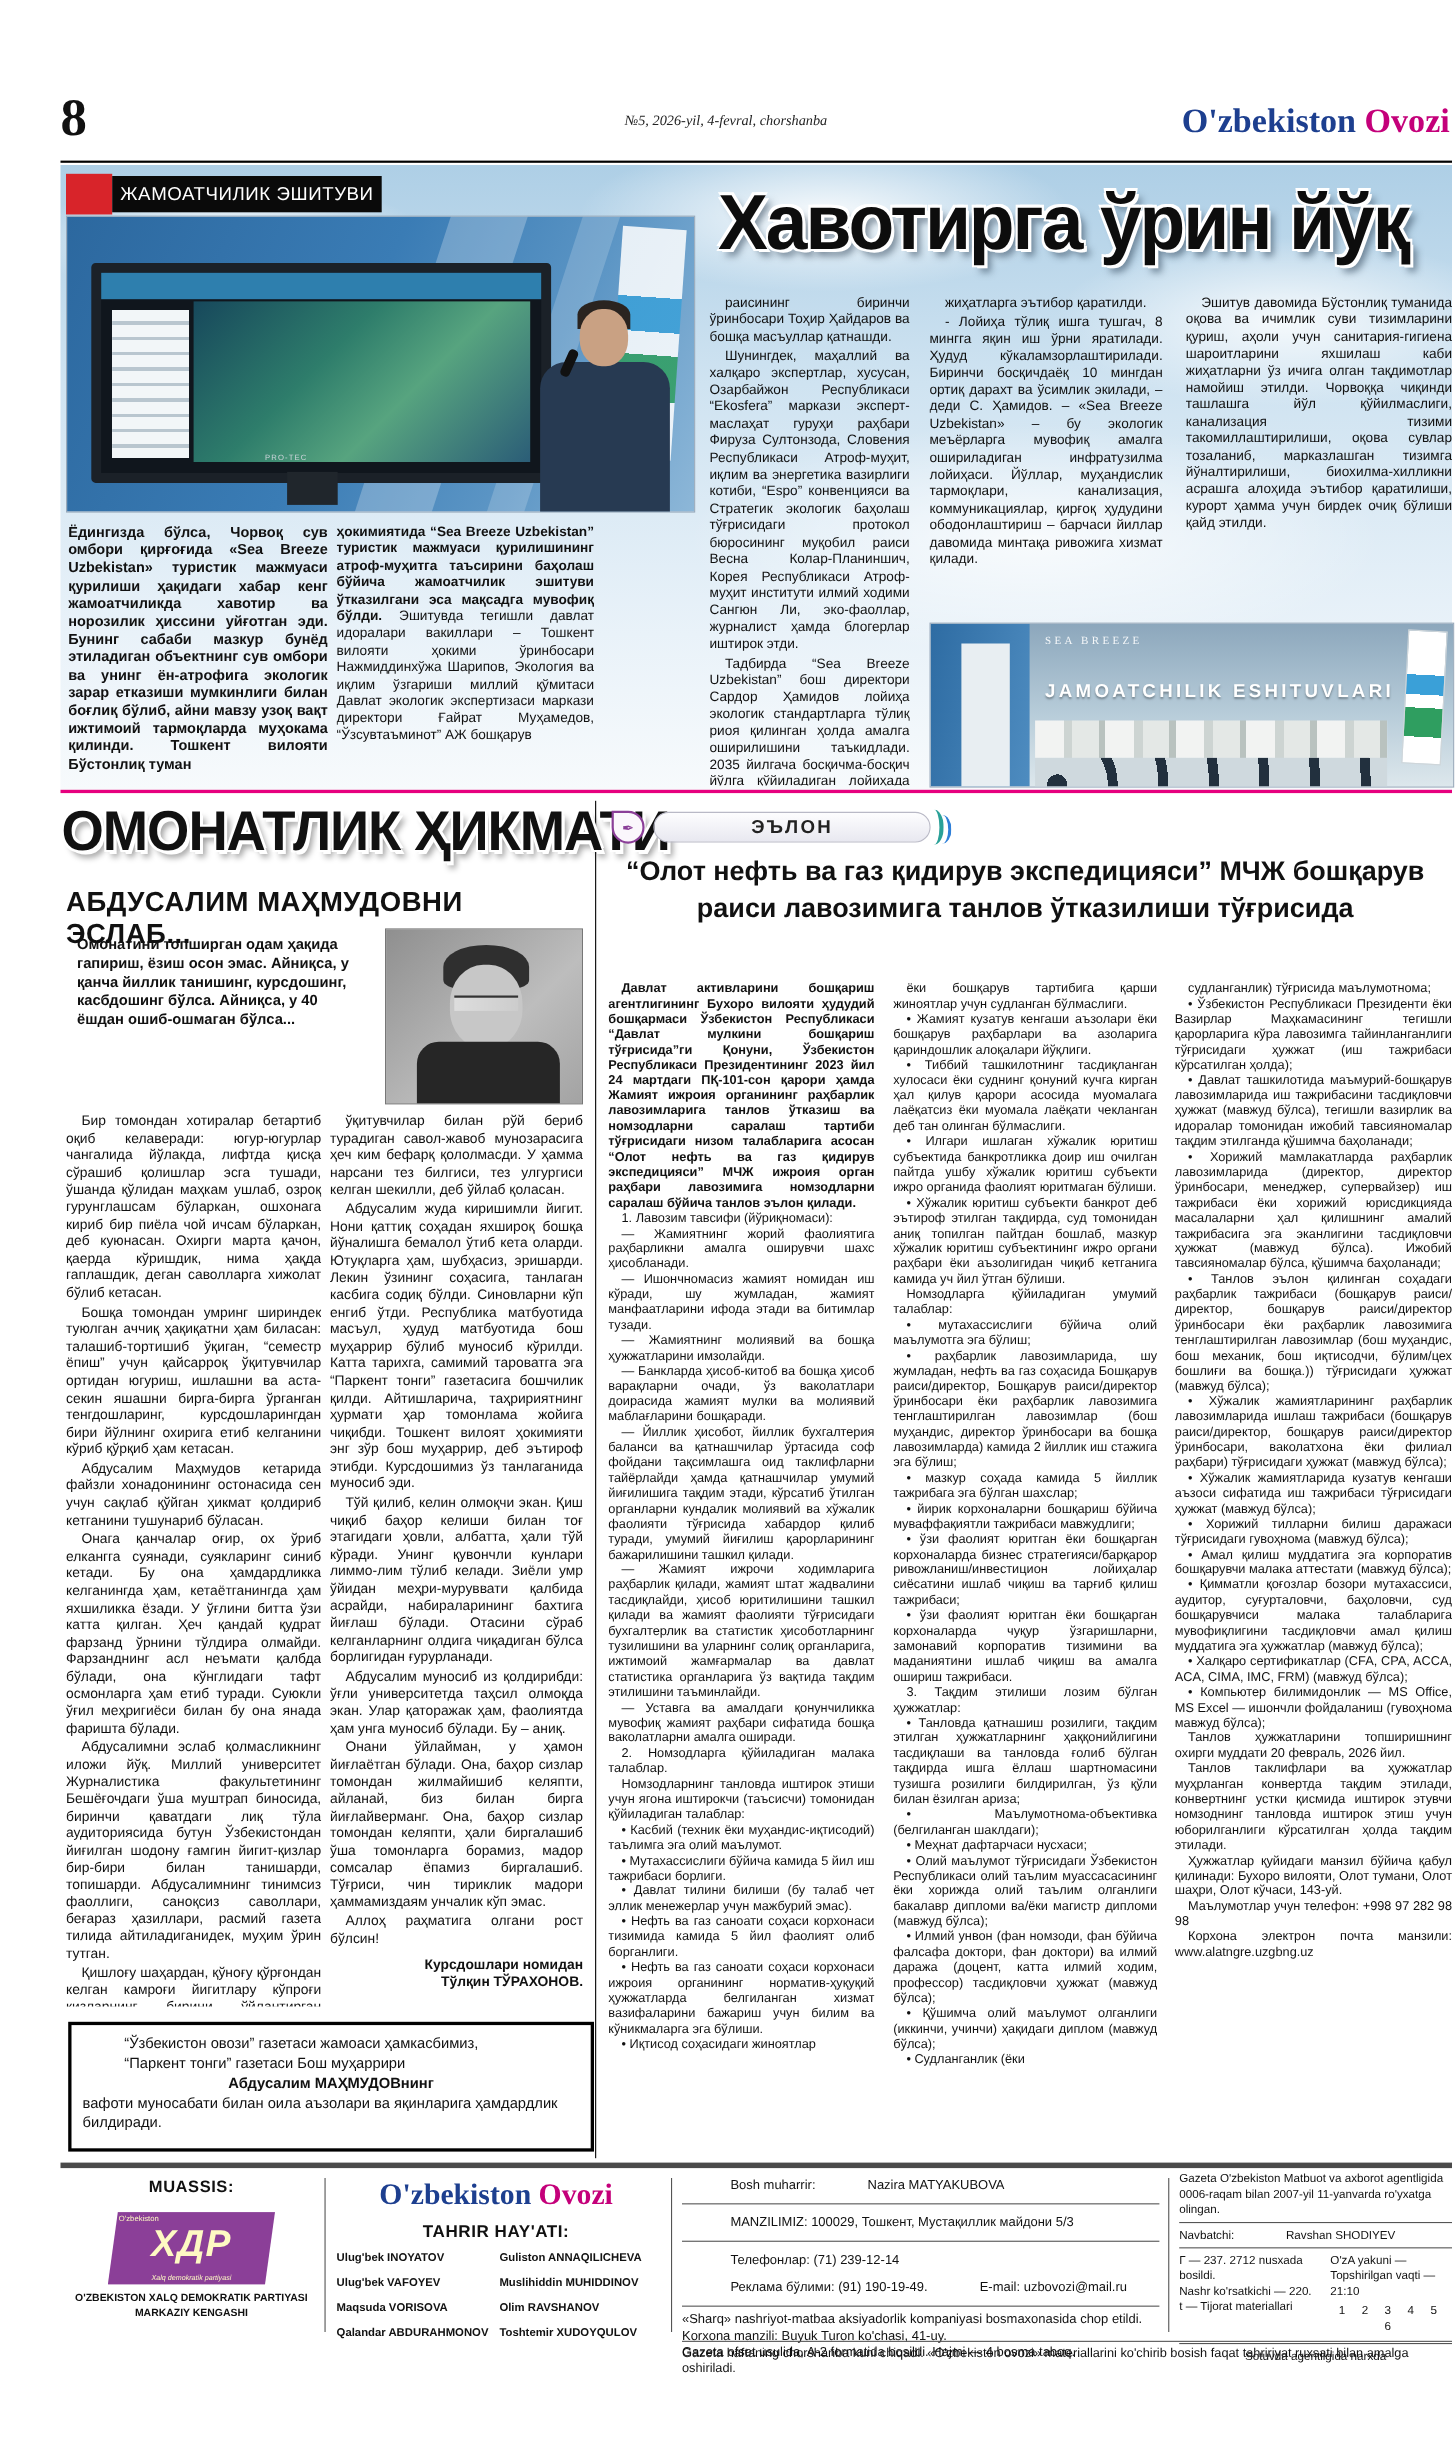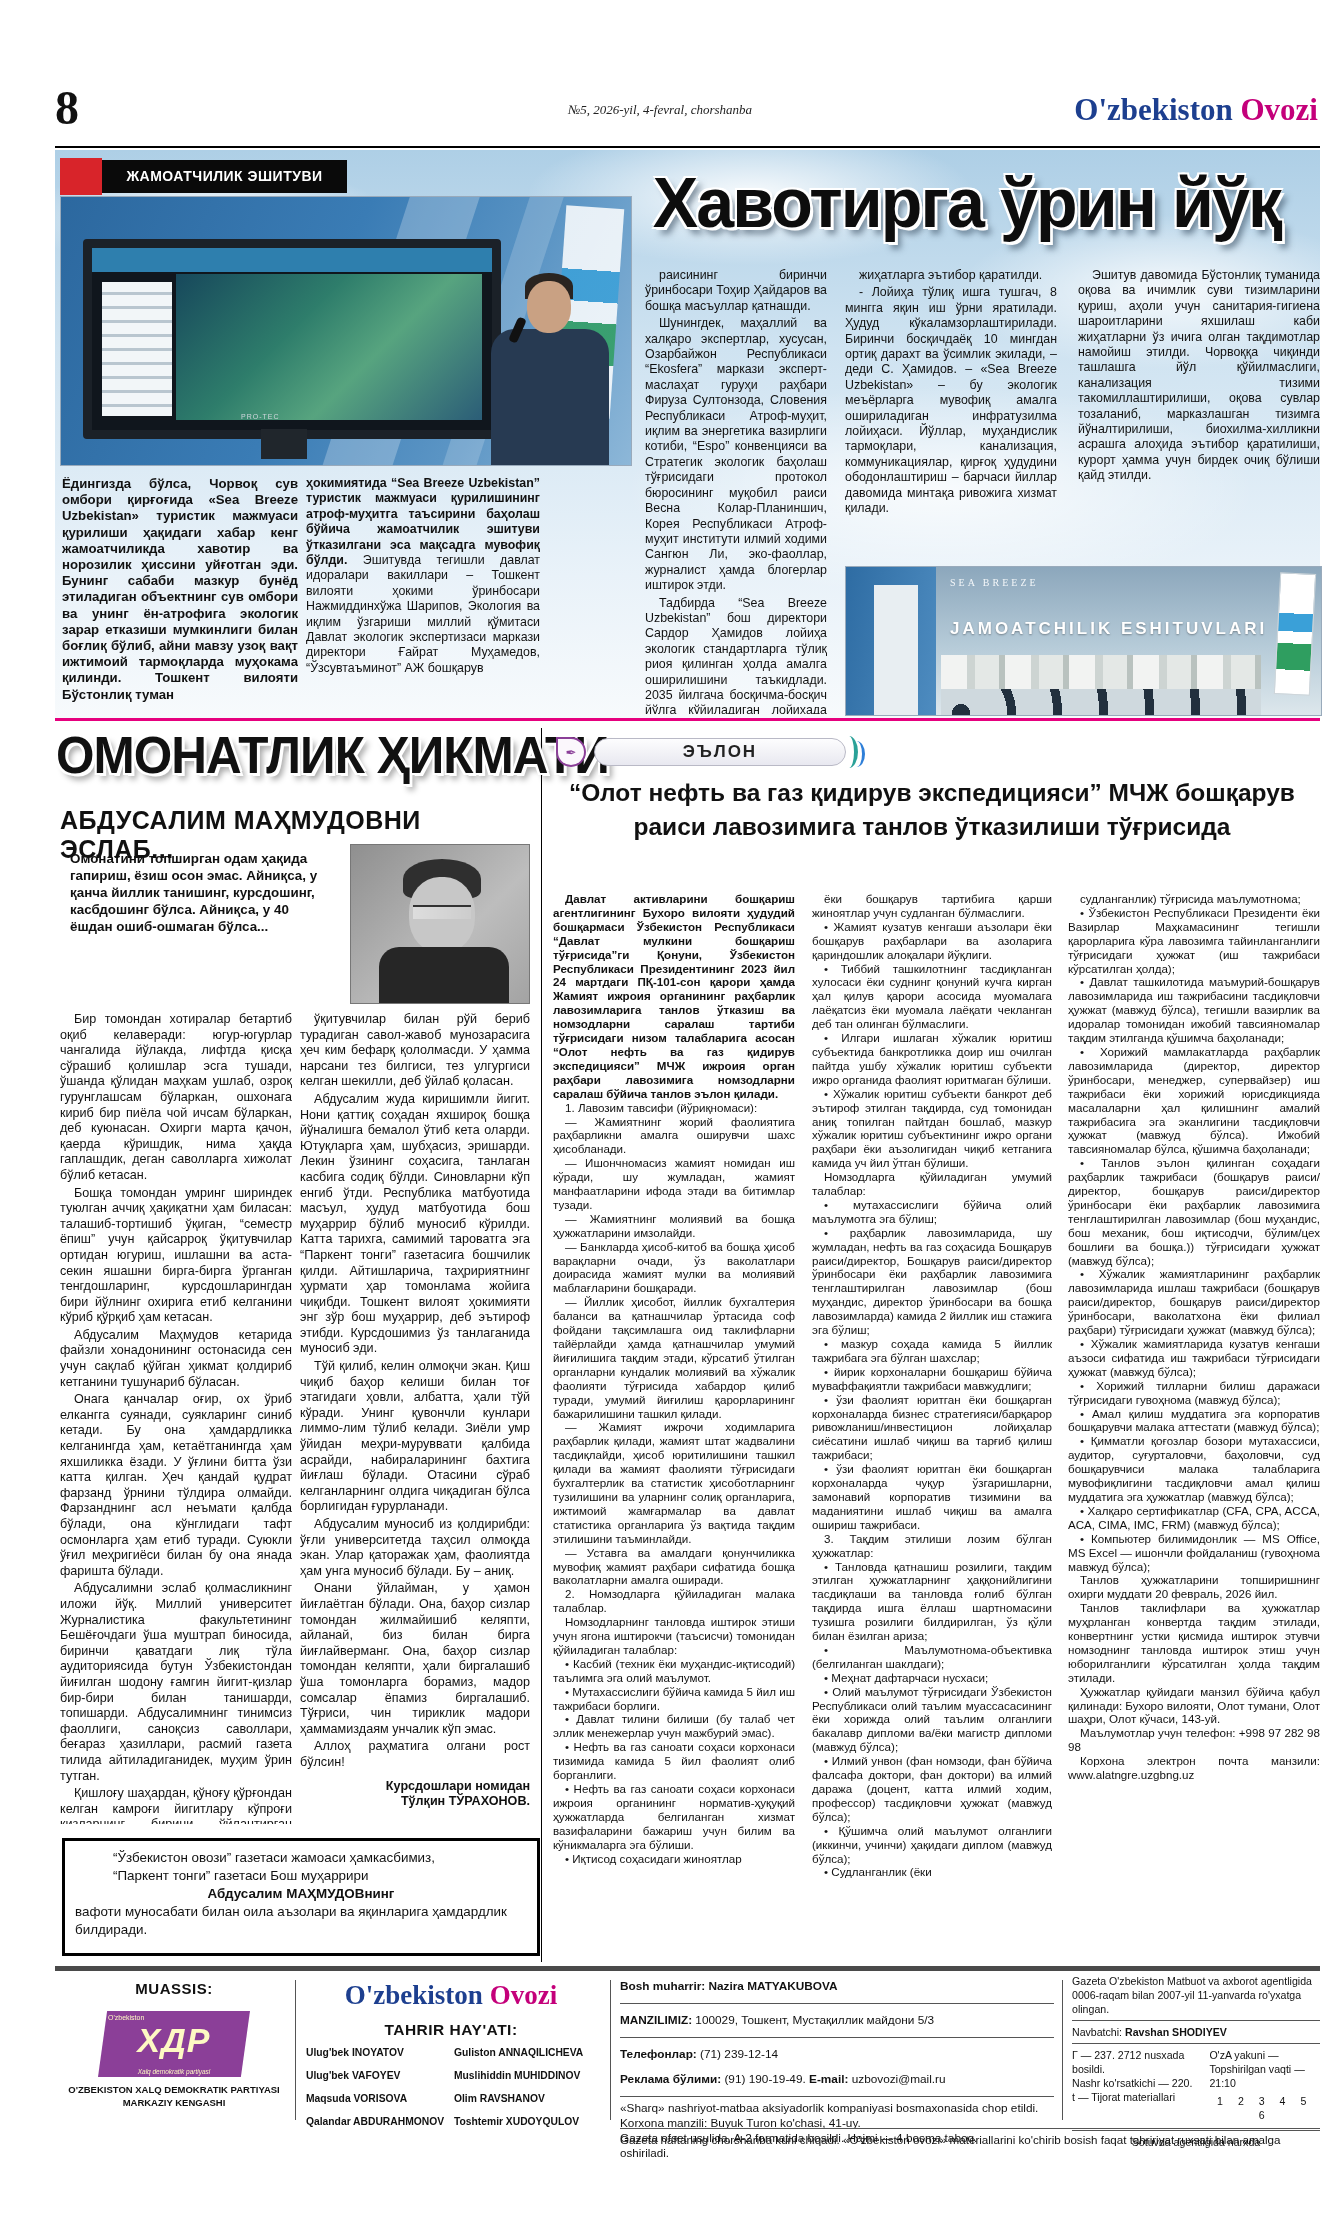--- a/index.html
+++ b/index.html
@@ -14,21 +14,21 @@
       radial-gradient(ellipse 300px 110px at 88% 25%, rgba(255,255,255,.85), rgba(255,255,255,0) 70%),
       radial-gradient(ellipse 420px 140px at 70% 60%, rgba(255,255,255,.8), rgba(255,255,255,0) 75%),
       linear-gradient(180deg,#aecfe6 0%,#cfe3f1 35%,#e9f2f9 75%,#f7fafc 100%);}
   .pagenum{left:55px;top:84px;font-family:"Liberation Serif",serif;font-size:48px;font-weight:bold;line-height:1;}
   .dateline{left:400px;top:102px;width:520px;text-align:center;font-family:"Liberation Serif",serif;font-style:italic;font-size:13px;color:#222;}
   .masthead{right:5px;top:92px;font-family:"Liberation Serif",serif;font-size:31px;font-weight:bold;white-space:nowrap;}
   .masthead .m1{color:#1d3f8f;} .masthead .m2{color:#c4007a;}
   .hrule-black{left:55px;top:146px;width:1265px;height:2px;background:#000;}
   
   .kicker-red{left:60px;top:158px;width:42px;height:37px;background:#d8242a;}
-  .kicker{left:102px;top:160px;width:245px;height:33px;background:#0a0a0a;color:#fff;font-weight:bold;font-size:14px;line-height:33px;text-align:center;letter-spacing:.5px;}
+  .kicker{left:102px;top:160px;width:245px;height:33px;background:#0a0a0a;color:#fff;font-weight:normal;font-size:17px;line-height:33px;text-align:center;letter-spacing:.5px;}
   .headline{left:640px;top:148px;width:680px;height:112px;font-size:71px;font-weight:900;letter-spacing:-2px;color:#0d0d0d;text-align:center;line-height:110px;transform:scaleX(.96);transform-origin:left;
     text-shadow:-2px -2px 0 #fff,2px -2px 0 #fff,-2px 2px 0 #fff,3px 3px 0 #fff,6px 7px 7px rgba(40,60,80,.55);white-space:nowrap;}
   .photo1{left:60px;top:196px;width:570px;height:268px;background:linear-gradient(115deg,#2c689f 0%,#3a7cb5 45%,#5a94c4 72%,#8db7d8 100%);overflow:hidden;border:1px solid #9ab;}
   .photo1 .stripe{position:absolute;left:300px;top:-30px;width:70px;height:360px;background:rgba(255,255,255,.25);transform:skewX(-18deg);}
   .photo1 .stripe2{position:absolute;left:420px;top:-30px;width:34px;height:360px;background:rgba(255,255,255,.18);transform:skewX(-18deg);}
   .photo1 .flag{position:absolute;right:14px;top:10px;width:58px;height:210px;background:linear-gradient(180deg,#fff 0%,#fff 30%,#3aa0d8 30%,#3aa0d8 45%,#fff 45%,#fff 55%,#2f9e60 55%,#2f9e60 75%,#fff 75%);opacity:.85;transform:rotate(4deg);}
   .photo1 .screen{position:absolute;left:22px;top:42px;width:400px;height:182px;background:#10161d;border:9px solid #1b2128;border-radius:4px;}
   .photo1 .map{position:absolute;left:84px;top:26px;right:10px;bottom:10px;background:linear-gradient(135deg,#17485c 0%,#2e7d6b 38%,#57a47f 62%,#2b5d77 100%);}
   .photo1 .maphdr{position:absolute;left:0;top:0;right:0;height:24px;background:#2e7fae;}
   .photo1 .sidebar{position:absolute;left:6px;top:30px;width:70px;bottom:10px;background:#f2f6f8;
@@ -102,21 +102,21 @@
   .f1 .org{font-size:9.5px;font-weight:bold;line-height:13px;margin-top:6px;}
   .f2{left:302px;top:1980px;width:298px;text-align:center;}
   .f2 .logo{font-family:"Liberation Serif",serif;font-size:27px;font-weight:bold;}
   .f2 .logo .m1{color:#1d3f8f;} .f2 .logo .m2{color:#c4007a;}
   .f2 .th{font-weight:bold;font-size:15.5px;margin:10px 0 8px 0;letter-spacing:.5px;}
   .names{display:grid;grid-template-columns:1fr 1fr;text-align:left;font-size:10.3px;font-weight:bold;row-gap:12px;column-gap:6px;padding:0 4px;}
   .names p{margin:0;text-indent:0;}
   .f3{left:620px;top:1974px;width:434px;font-size:11.8px;line-height:15px;}
   .f3 .row{padding:5px 0;}
   .f3 hr,.f4 hr{border:none;border-top:1px solid #555;margin:4px 0;}
-  .f3 b,.f4 b{font-weight:bold;}
+  .f3 b,.f4 b{font-weight:normal;margin-left:44px;}
   .f4{left:1072px;top:1974px;width:248px;font-size:10.6px;line-height:14px;}
   .f4 .two{display:flex;justify-content:space-between;gap:6px;}
   .f4 .nums{text-align:center;letter-spacing:6px;margin:4px 0;}
   .f4 .narx{text-align:center;}
   .footnote{left:620px;top:2128px;width:700px;font-size:11.6px;}
 </style>
 </head>
 <body>
 
 <div class="abs sky"></div>

